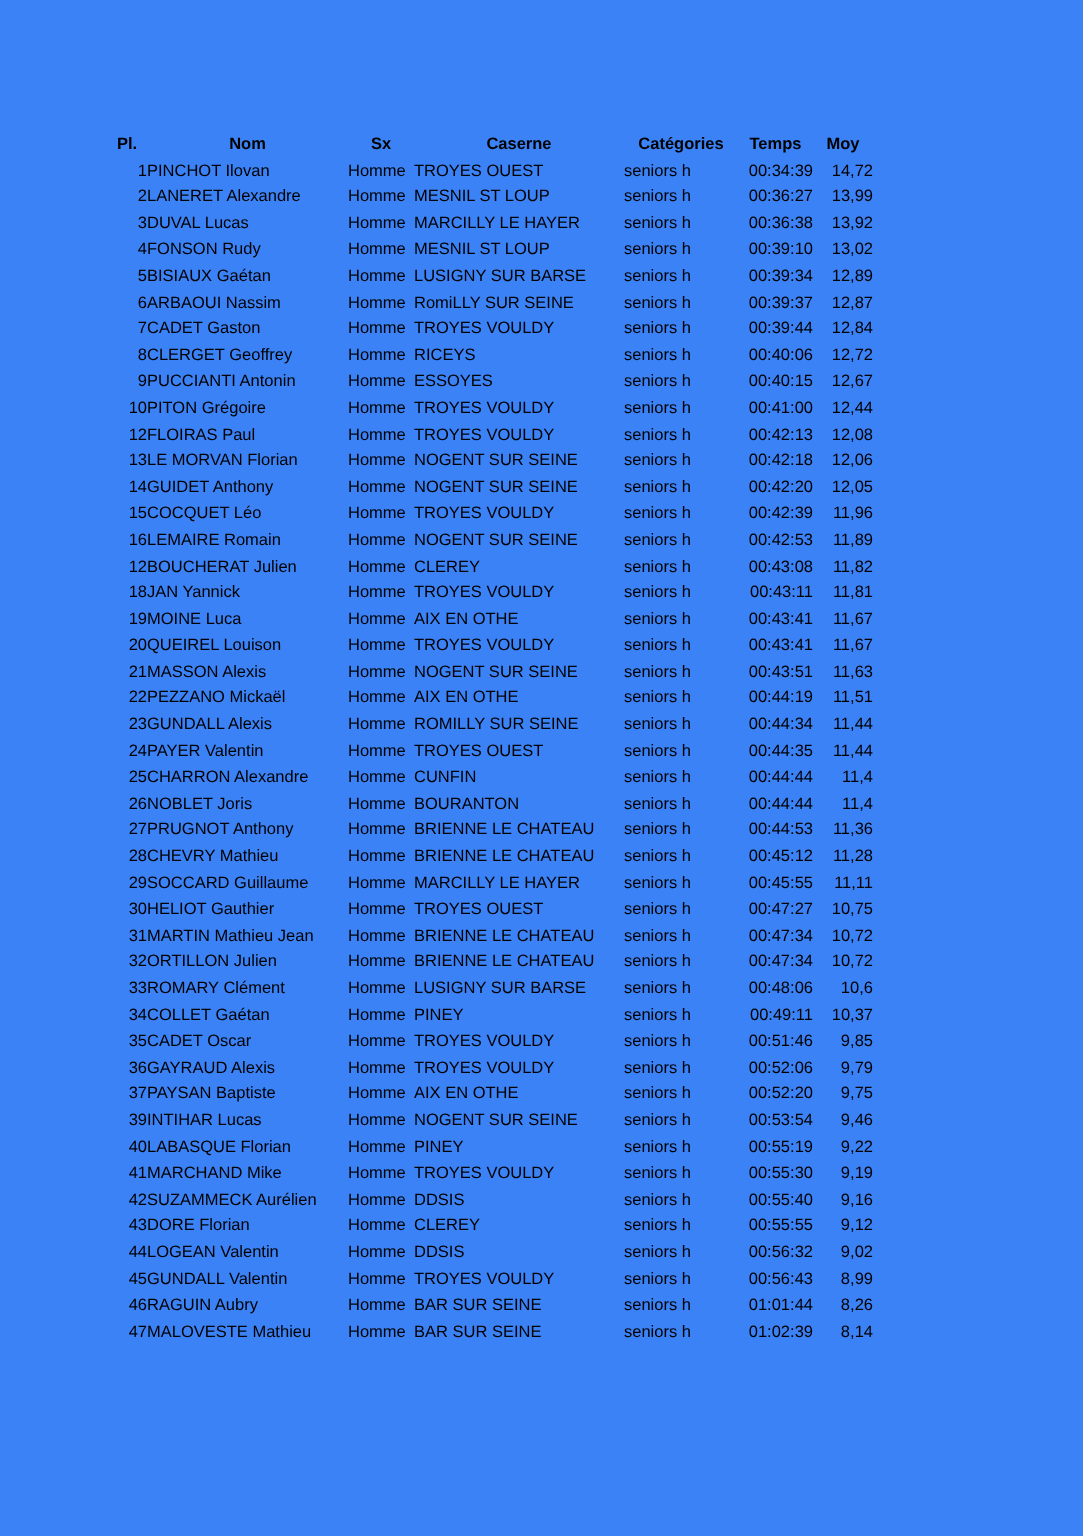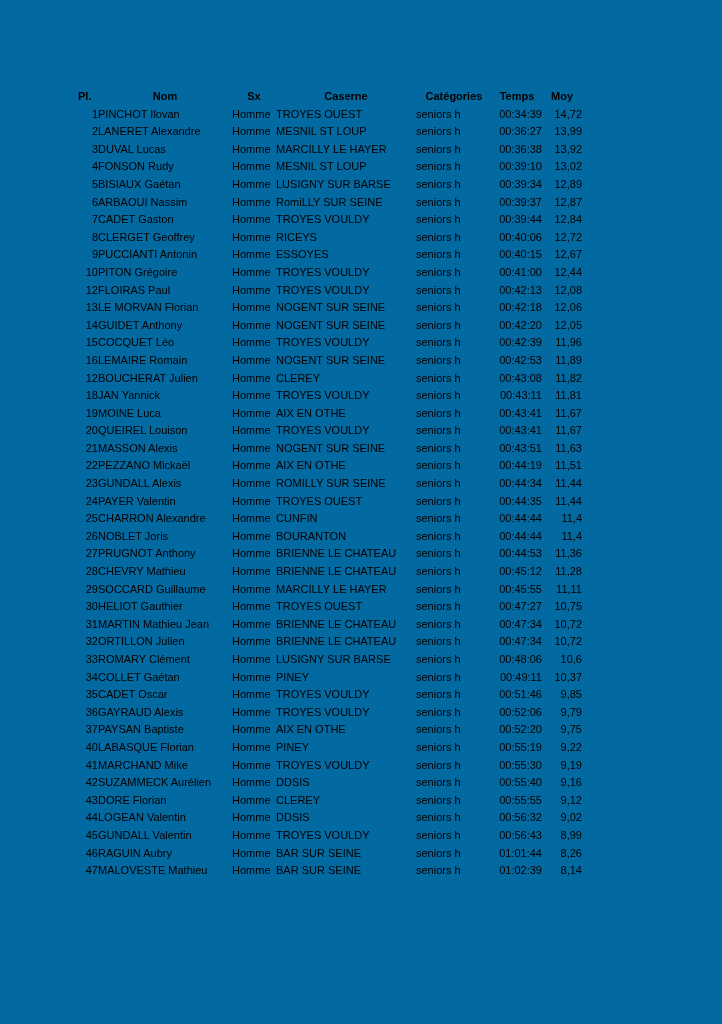--- a/index.html
+++ b/index.html
@@ -11,21 +11,21 @@
     height: 1024px;
     background: #ffffff;
     font-family: "Liberation Sans", sans-serif;
     color: #000000;
     overflow: hidden;
   }
   .page {
     position: relative;
     width: 722px;
     height: 1024px;
-    background: #0369a1;
+    background: #3b82f6;
   }
   table.results {
     position: absolute;
     left: 78px;
     top: 88px;
     border-collapse: collapse;
     table-layout: fixed;
     font-size: 11px;
   }
   table.results th,
@@ -398,20 +398,29 @@
         <tr>
           <td class="col-place a-right">37</td>
           <td class="col-nom a-left">PAYSAN Baptiste</td>
           <td class="col-sx a-left">Homme</td>
           <td class="col-caserne a-left">AIX EN OTHE</td>
           <td class="col-categories a-left">seniors h</td>
           <td class="col-temps a-right">00:52:20</td>
           <td class="col-moy a-right">9,75</td>
         </tr>
         <tr>
+          <td class="col-place a-right">39</td>
+          <td class="col-nom a-left">INTIHAR Lucas</td>
+          <td class="col-sx a-left">Homme</td>
+          <td class="col-caserne a-left">NOGENT SUR SEINE</td>
+          <td class="col-categories a-left">seniors h</td>
+          <td class="col-temps a-right">00:53:54</td>
+          <td class="col-moy a-right">9,46</td>
+        </tr>
+        <tr>
           <td class="col-place a-right">40</td>
           <td class="col-nom a-left">LABASQUE Florian</td>
           <td class="col-sx a-left">Homme</td>
           <td class="col-caserne a-left">PINEY</td>
           <td class="col-categories a-left">seniors h</td>
           <td class="col-temps a-right">00:55:19</td>
           <td class="col-moy a-right">9,22</td>
         </tr>
         <tr>
           <td class="col-place a-right">41</td>

